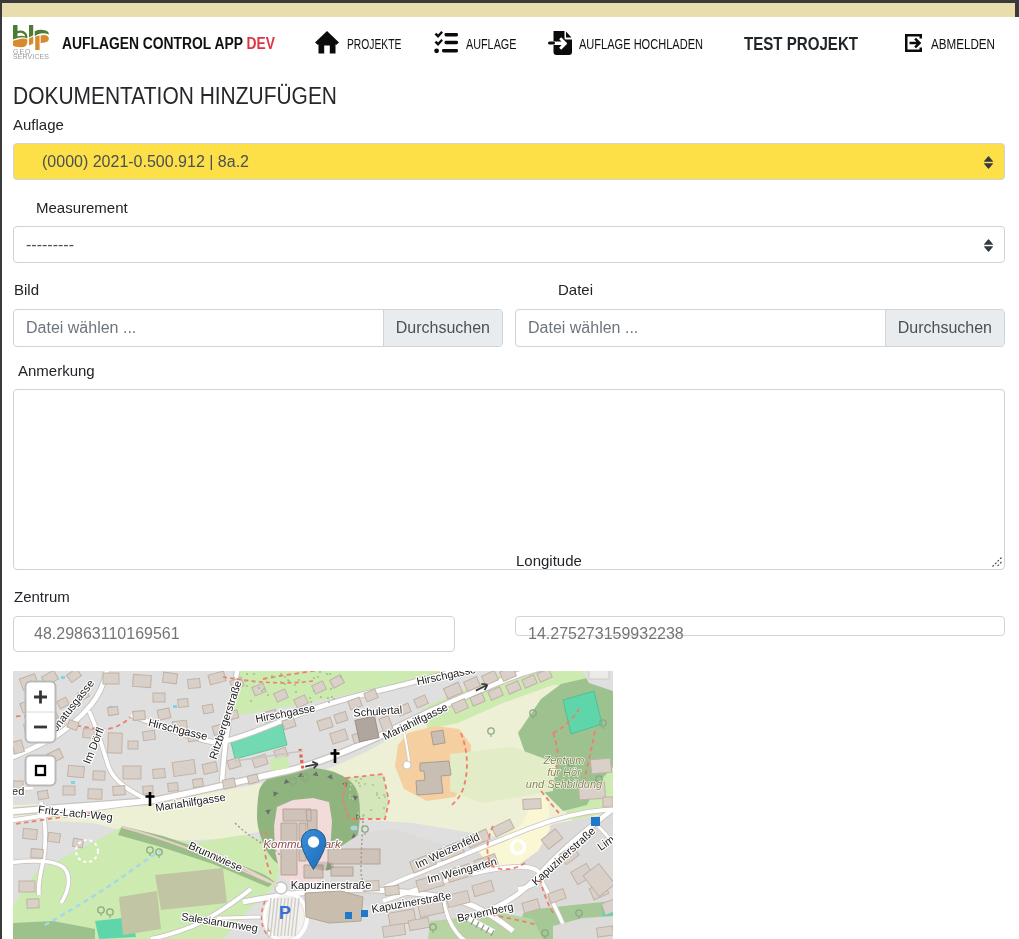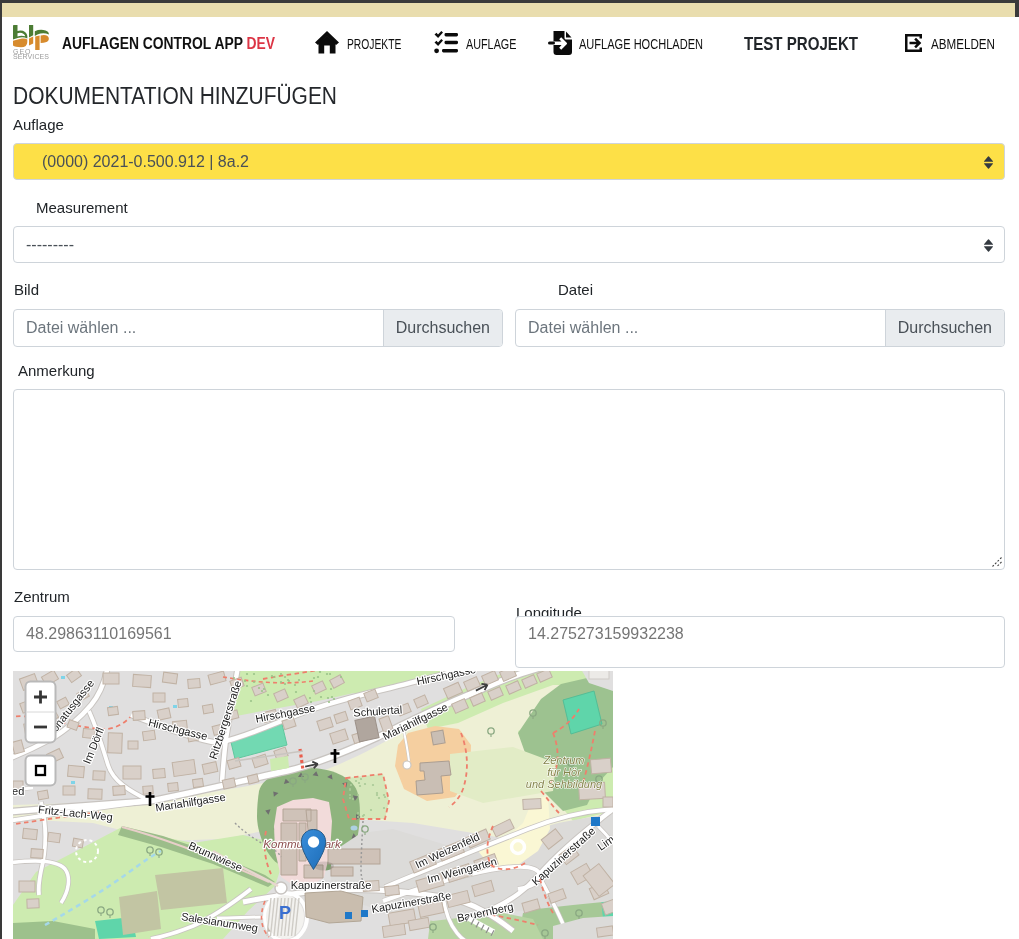--- a/index.html
+++ b/index.html
@@ -94,23 +94,23 @@
   </div>
 
   <div class="lbl" style="left:18px;top:362px;">Anmerkung</div>
   <div class="ctrl" style="left:13px;top:389px;width:992px;height:181px;">
     <svg style="position:absolute;right:1px;bottom:1px;" width="12" height="12" viewBox="0 0 12 12">
         <path d="M10.5 1.5 L1.5 10.5 M10.5 6 L6 10.5" stroke="#444" stroke-width="1.1" fill="none" stroke-dasharray="2,1.6"></path>
       </svg>
   </div>
 
   <div class="lbl" style="left:14px;top:588px;">Zentrum</div>
-  <div class="lbl" style="left:516px;top:604px;">Longitude</div>
-  <div class="ctrl greytxt" style="left:13px;top:616px;width:442px;height:36px;line-height:34px;padding-left:12px;">48.29863110169561</div>
-  <div class="ctrl greytxt" style="left:515px;top:616px;width:490px;height:52px;line-height:34px;padding-left:12px;">14.275273159932238</div>
+  <div class="lbl" style="left:516px;top:552px;">Longitude</div>
+  <div class="ctrl greytxt" style="left:13px;top:616px;width:442px;height:36px;line-height:34px;padding-left:20px;">48.29863110169561</div>
+  <div class="ctrl greytxt" style="left:515px;top:616px;width:490px;height:20px;line-height:34px;padding-left:12px;">14.275273159932238</div>
 
   <div id="map" style="position:absolute;left:13px;top:671px;width:600px;height:268px;background:#dfdedd;overflow:hidden;">
 <svg width="600" height="268" viewBox="0 0 600 268" xmlns="http://www.w3.org/2000/svg" font-family="Liberation Sans, sans-serif">
 <rect x="0" y="0" width="600" height="268" fill="#e0dfdf"></rect>
 <path d="M0,134 L137,130 C200,122 250,112 300,103 C350,88 420,42 467,19 C500,4 530,-6 560,-10 L600,-10 L600,210 L520,172 L460,162 L400,152 L340,148 L280,154 L210,168 L150,170 L80,152 L0,148 Z" fill="#eef0d5"></path>
 <path d="M109,156 L150,166 L180,172 L230,164 L262,172 L270,190 L262,215 L235,240 L210,268 L0,268 L0,234 L23,201 Z" fill="#cdebb0"></path>
 <path d="M109,155 L150,165 L200,182 L252,204 L262,211 L255,216 L200,193 L148,176 L105,164 Z" fill="#9cbd8a"></path>
 <path d="M109,156 C150,167 200,186 256,211" fill="none" stroke="#e8cfc9" stroke-width="2"></path>
 <path d="M408,38 L455,16 L500,-2 L560,-8 L600,-8 L600,14 L540,14 L490,32 L445,52 L415,58 Z" fill="#cdebb0"></path>
 <path d="M218,46 L260,38 L305,30 L350,20 L400,10 L430,2 L448,-6 L227,-6 L218,14 Z" fill="#cdebb0"></path>

